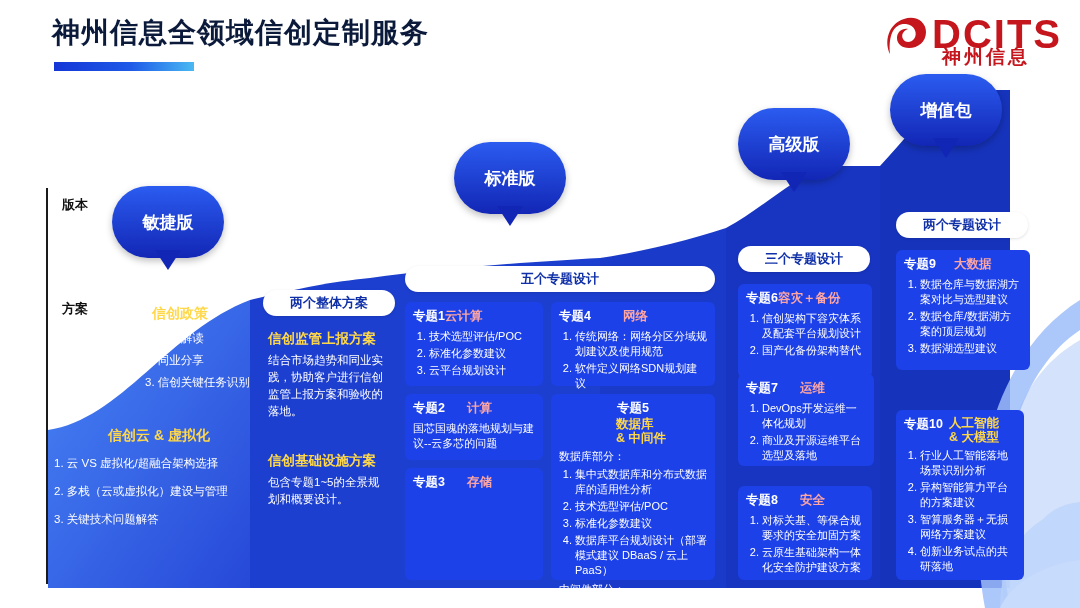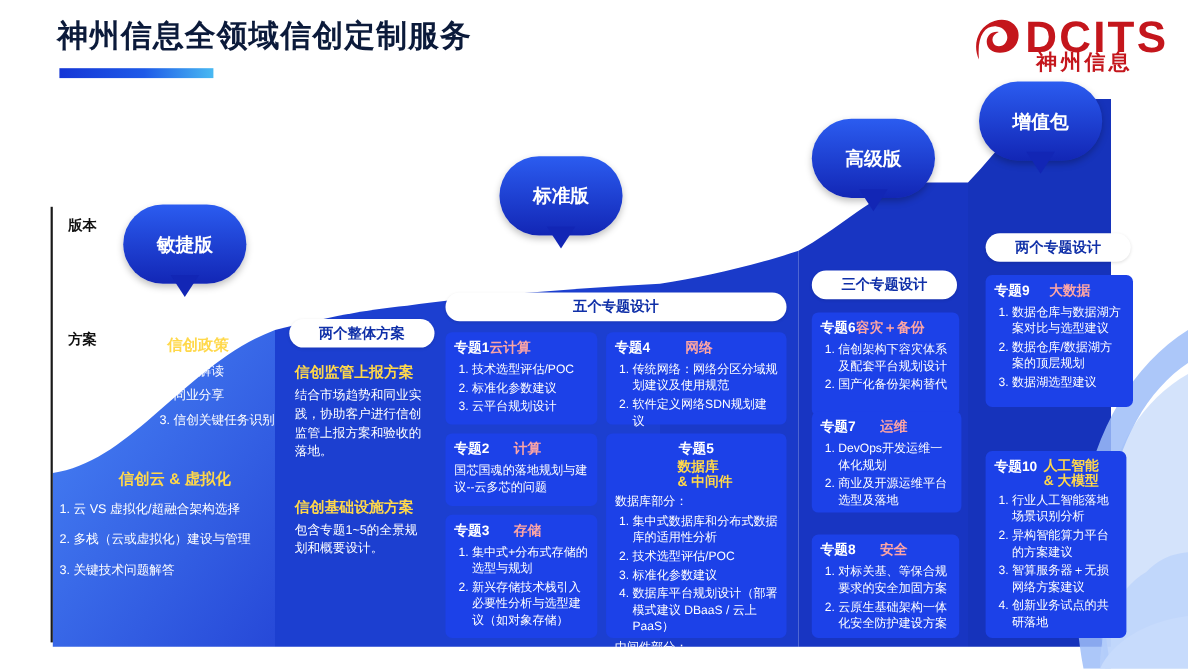--- a/index.html
+++ b/index.html
@@ -171,24 +171,20 @@
         <span class="y" style="margin-left:22px;">计算</span>
       </div>
       <p class="ptxt">国芯国魂的落地规划与建议--云多芯的问题</p>
     </div>
 
     <div class="card" style="left:405px;top:468px;width:138px;height:112px;">
       <div class="card-head">
         <span class="t">专题3</span>
         <span class="y" style="margin-left:22px;">存储</span>
       </div>
-      <ol>
-        <li>集中式+分布式存储的选型与规划</li>
-        <li>新兴存储技术栈引入必要性分析与选型建议（如对象存储）</li>
-      </ol>
     </div>
 
     <div class="card" style="left:551px;top:302px;width:164px;height:84px;">
       <div class="card-head">
         <span class="t">专题4</span>
         <span class="y" style="margin-left:32px;">网络</span>
       </div>
       <ol>
         <li>传统网络：网络分区分域规划建议及使用规范</li>
         <li>软件定义网络SDN规划建议</li>

